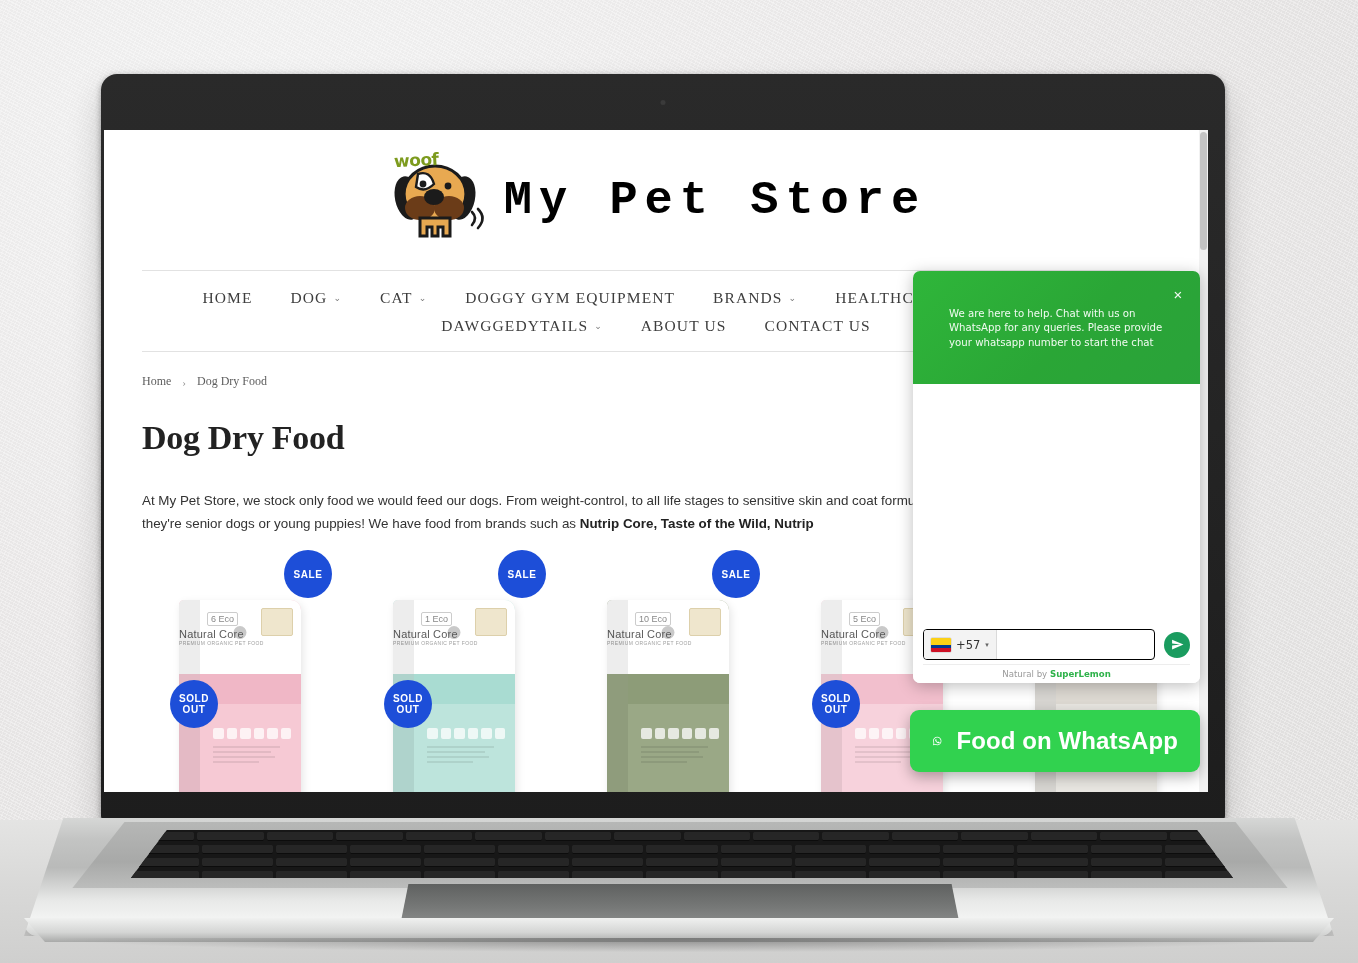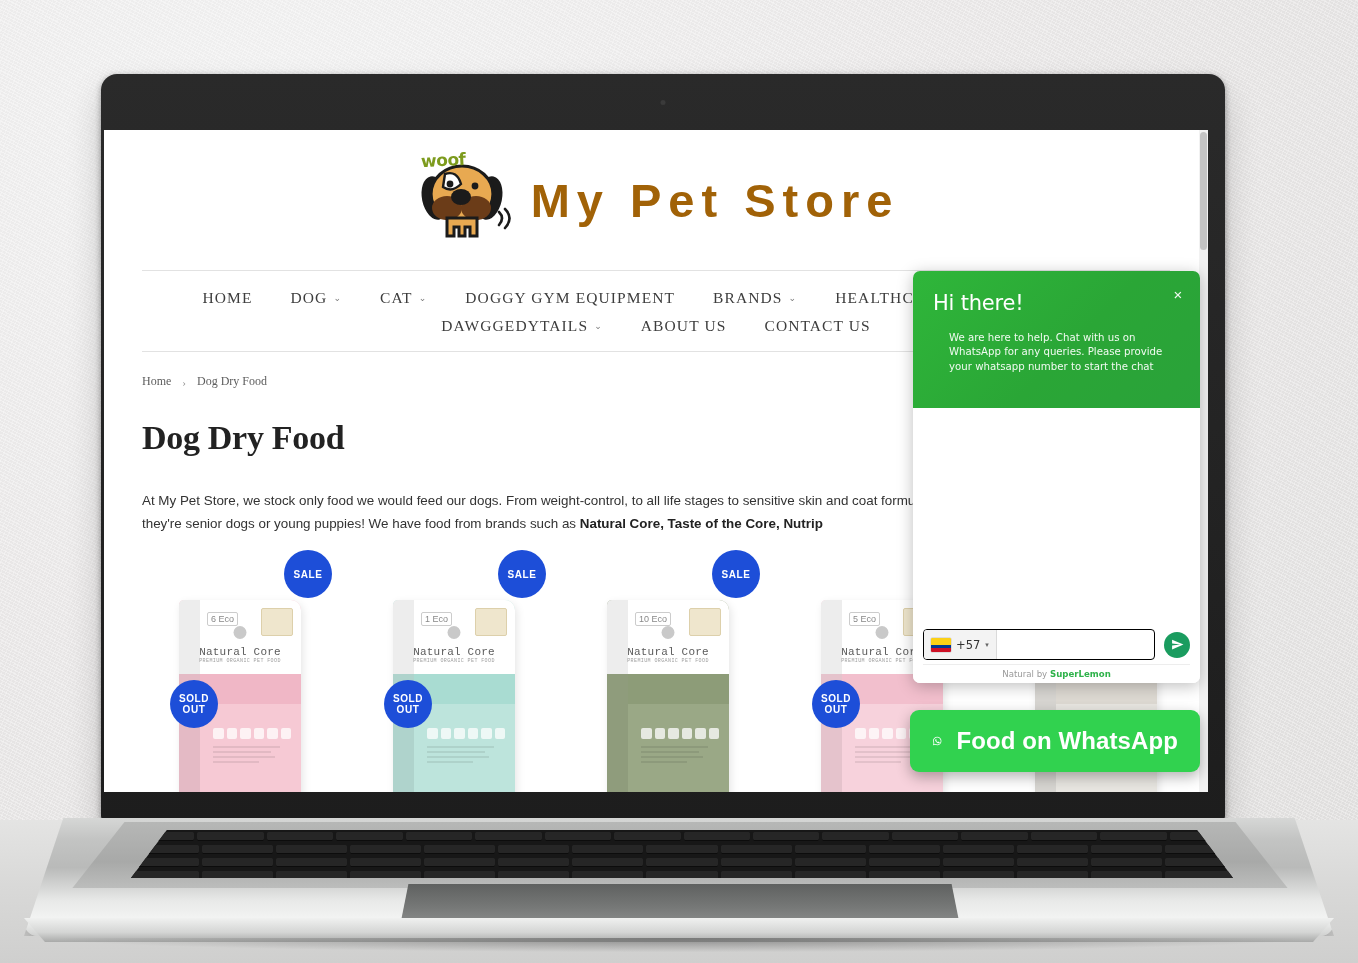--- a/index.html
+++ b/index.html
@@ -100,22 +100,22 @@
     height:140px;display:flex;align-items:center;justify-content:center;
   }
   .logo{display:flex;align-items:center;gap:10px;}
   .logo-mark{position:relative;width:108px;height:100px;flex:0 0 auto;}
   .woof{
     position:absolute;left:8px;top:0px;font-size:17px;color:#7d9b1e;
     font-family:"DejaVu Sans", sans-serif;font-weight:700;letter-spacing:-.5px;
     transform:rotate(-3deg);
   }
   .logo-text{
-    font-family:Liberation Sans, sans-serif;
-    font-size:47px;font-weight:700;color:#a16207;letter-spacing:7px;
+    font-family:Liberation Mono, monospace;
+    font-size:47px;font-weight:700;color:#000000;letter-spacing:7px;
     white-space:nowrap;
   }
 
   .nav{
     border-top:1px solid #e2e2e2;border-bottom:1px solid #e2e2e2;
     padding:13px 0 11px;margin:0 38px;
   }
   .navrow{
     display:flex;justify-content:center;align-items:center;
     gap:38px;padding:5px 0;flex-wrap:nowrap;
@@ -164,22 +164,22 @@
   .bag .top{position:absolute;left:0;right:0;top:0;height:74px;background:#fff;}
   .bag .tag{
     position:absolute;right:8px;top:8px;width:30px;height:26px;
     background:#efe6cd;border:1px solid #ddd0ab;border-radius:2px;
   }
   .bag .size{
     position:absolute;left:28px;top:12px;font-size:9px;color:#888;
     border:1px solid #ccc;padding:1px 3px;border-radius:2px;
   }
   .bag .brand{
-    position:absolute;left:0;right:0;top:46px;text-align:center;
-    font-family:Liberation Mono, monospace;font-size:11px;color:#5b5b5b;letter-spacing:.2px;
+    position:absolute;left:0;right:0;top:28px;text-align:left;
+    font-family:Liberation Sans, sans-serif;font-size:11px;color:#5b5b5b;letter-spacing:.2px;
   }
   .bag .brand small{display:block;font-size:5px;color:#a0a0a0;letter-spacing:.4px;}
   .bag .emblem{
     position:absolute;left:50%;top:26px;transform:translateX(-50%);
     width:13px;height:13px;border-radius:50%;background:#c9c9c9;
   }
   .bag .strip{position:absolute;left:21px;right:0;top:74px;height:30px;}
   .bag .body{position:absolute;left:21px;right:0;top:104px;bottom:0;}
   .bag .icons{
     position:absolute;left:34px;right:10px;top:128px;height:11px;
@@ -362,21 +362,21 @@
         <div class="breadcrumb">
           <a>Home</a>
           <span class="bc-sep">›</span>
           <span>Dog Dry Food</span>
         </div>
 
         <h1 class="page-title">Dog Dry Food</h1>
 
         <p class="intro">
           <span>At My Pet Store, we stock only food we would feed our dogs. From weight-control, to all life stages to sensitive skin and coat formulas, you a</span>
-          <span>dog's dietary needs, whether they're senior dogs or young puppies! We have food from brands such as </span><b>Natural Core, Taste of the Core, Nutrip</b>
+          <span>dog's dietary needs, whether they're senior dogs or young puppies! We have food from brands such as </span><b>Nutrip Core, Taste of the Wild, Nutrip</b>
         </p>
 
         <div class="grid" id="grid">
             <div class="card">
               <div class="bagwrap">
                 <div class="bag" style="background: rgb(246, 201, 212);">
                   <div class="top"></div>
                   <div class="tag"></div>
                   <div class="size">6 Eco</div>
                   <div class="emblem"></div>
@@ -521,21 +521,20 @@
           </div>
       </div>
 
       <div class="scrollbar">
         <div class="scrollthumb"></div>
       </div>
 
       <div class="chat">
         <div class="chat-head">
           <div class="chat-close">×</div>
-          <p class="chat-title">Hi there!</p>
           <p class="chat-sub">We are here to help. Chat with us on WhatsApp for any queries. Please provide your whatsapp number to start the chat</p>
         </div>
         <div class="chat-body"></div>
         <div class="chat-foot">
           <div class="chat-inputrow">
             <div class="phonebox">
               <div class="ccbtn">
                 <span class="flag">
                   <span class="y"></span>
                     <span class="b"></span>

